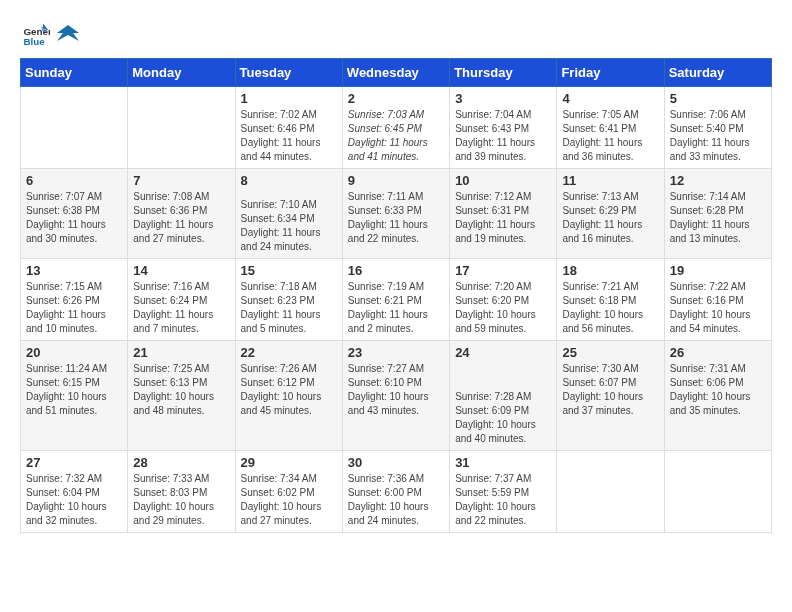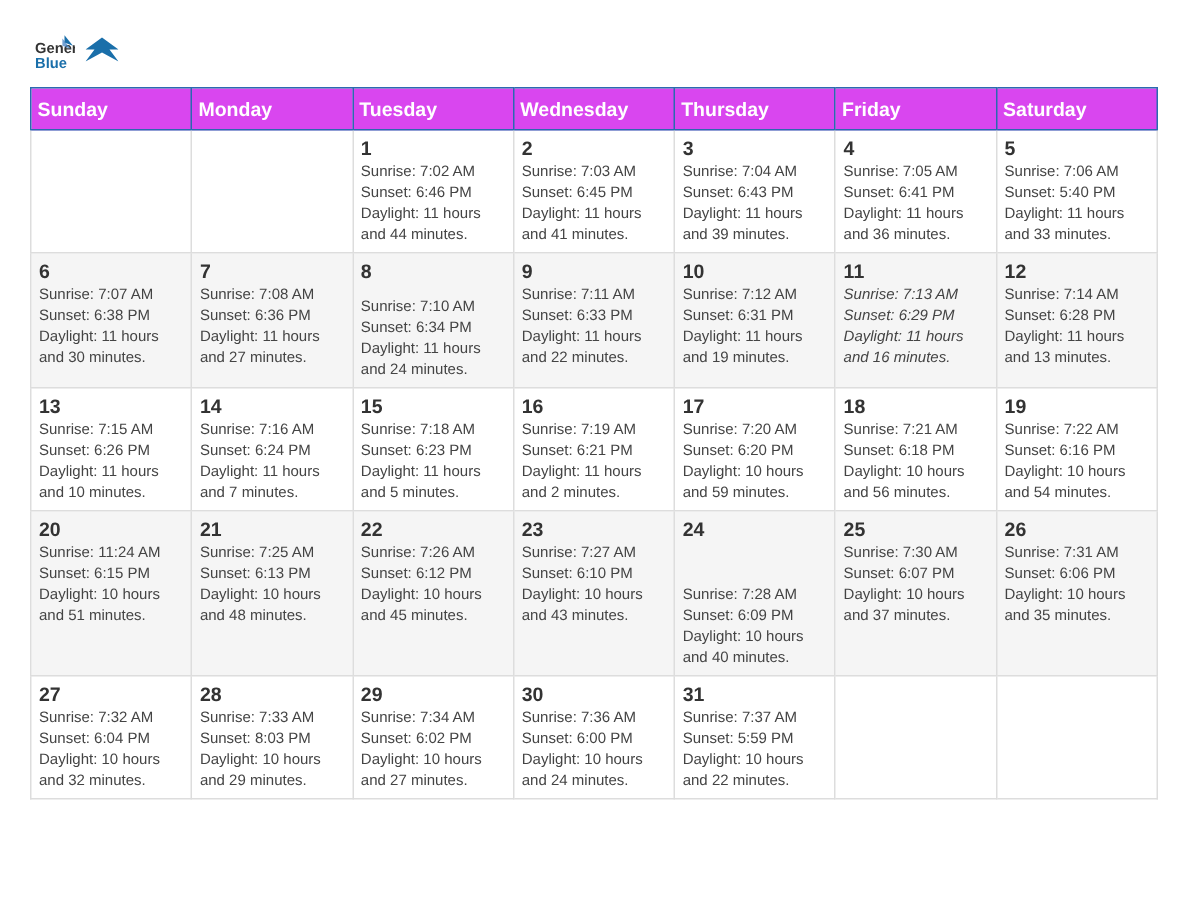--- a/index.html
+++ b/index.html
@@ -37,21 +37,21 @@
       font-size: 15px;
       color: #555;
       margin-top: 2px;
     }
     .calendar {
       width: 100%;
       border-collapse: collapse;
       border: 1px solid #ccc;
     }
     .calendar th {
-      background-color: #d946ef;
+      background-color: #1d4ed8;
       color: #fff;
       font-size: 13px;
       font-weight: bold;
       padding: 6px 4px;
       text-align: left;
       border: 1px solid #2a6aaf;
     }
     .calendar td {
       vertical-align: top;
       padding: 4px 5px;
@@ -123,21 +123,21 @@
         <td class="empty-cell"></td>
         <td class="empty-cell"></td>
         <td>
           <span class="day-number">1</span>
           <div class="day-info" style="white-space: pre-line;">Sunrise: 7:02 AM
 Sunset: 6:46 PM
 Daylight: 11 hours and 44 minutes.</div>
         </td>
         <td>
           <span class="day-number">2</span>
-          <div class="day-info" style="white-space: pre-line;">Sunrise: 7:03 AM
+          <div class="day-info" style="white-space: pre-line; font-style: italic;">Sunrise: 7:03 AM
 Sunset: 6:45 PM
 Daylight: 11 hours and 41 minutes.</div>
         </td>
         <td>
           <span class="day-number">3</span>
           <div class="day-info" style="white-space: pre-line;">Sunrise: 7:04 AM
 Sunset: 6:43 PM
 Daylight: 11 hours and 39 minutes.</div>
         </td>
         <td>
@@ -179,21 +179,21 @@
 Daylight: 11 hours and 22 minutes.</div>
         </td>
         <td>
           <span class="day-number">10</span>
           <div class="day-info" style="white-space: pre-line;">Sunrise: 7:12 AM
 Sunset: 6:31 PM
 Daylight: 11 hours and 19 minutes.</div>
         </td>
         <td>
           <span class="day-number">11</span>
-          <div class="day-info" style="white-space: pre-line; font-style: italic;">Sunrise: 7:13 AM
+          <div class="day-info" style="white-space: pre-line;">Sunrise: 7:13 AM
 Sunset: 6:29 PM
 Daylight: 11 hours and 16 minutes.</div>
         </td>
         <td>
           <span class="day-number">12</span>
           <div class="day-info" style="white-space: pre-line;">Sunrise: 7:14 AM
 Sunset: 6:28 PM
 Daylight: 11 hours and 13 minutes.</div>
         </td>
       </tr>

